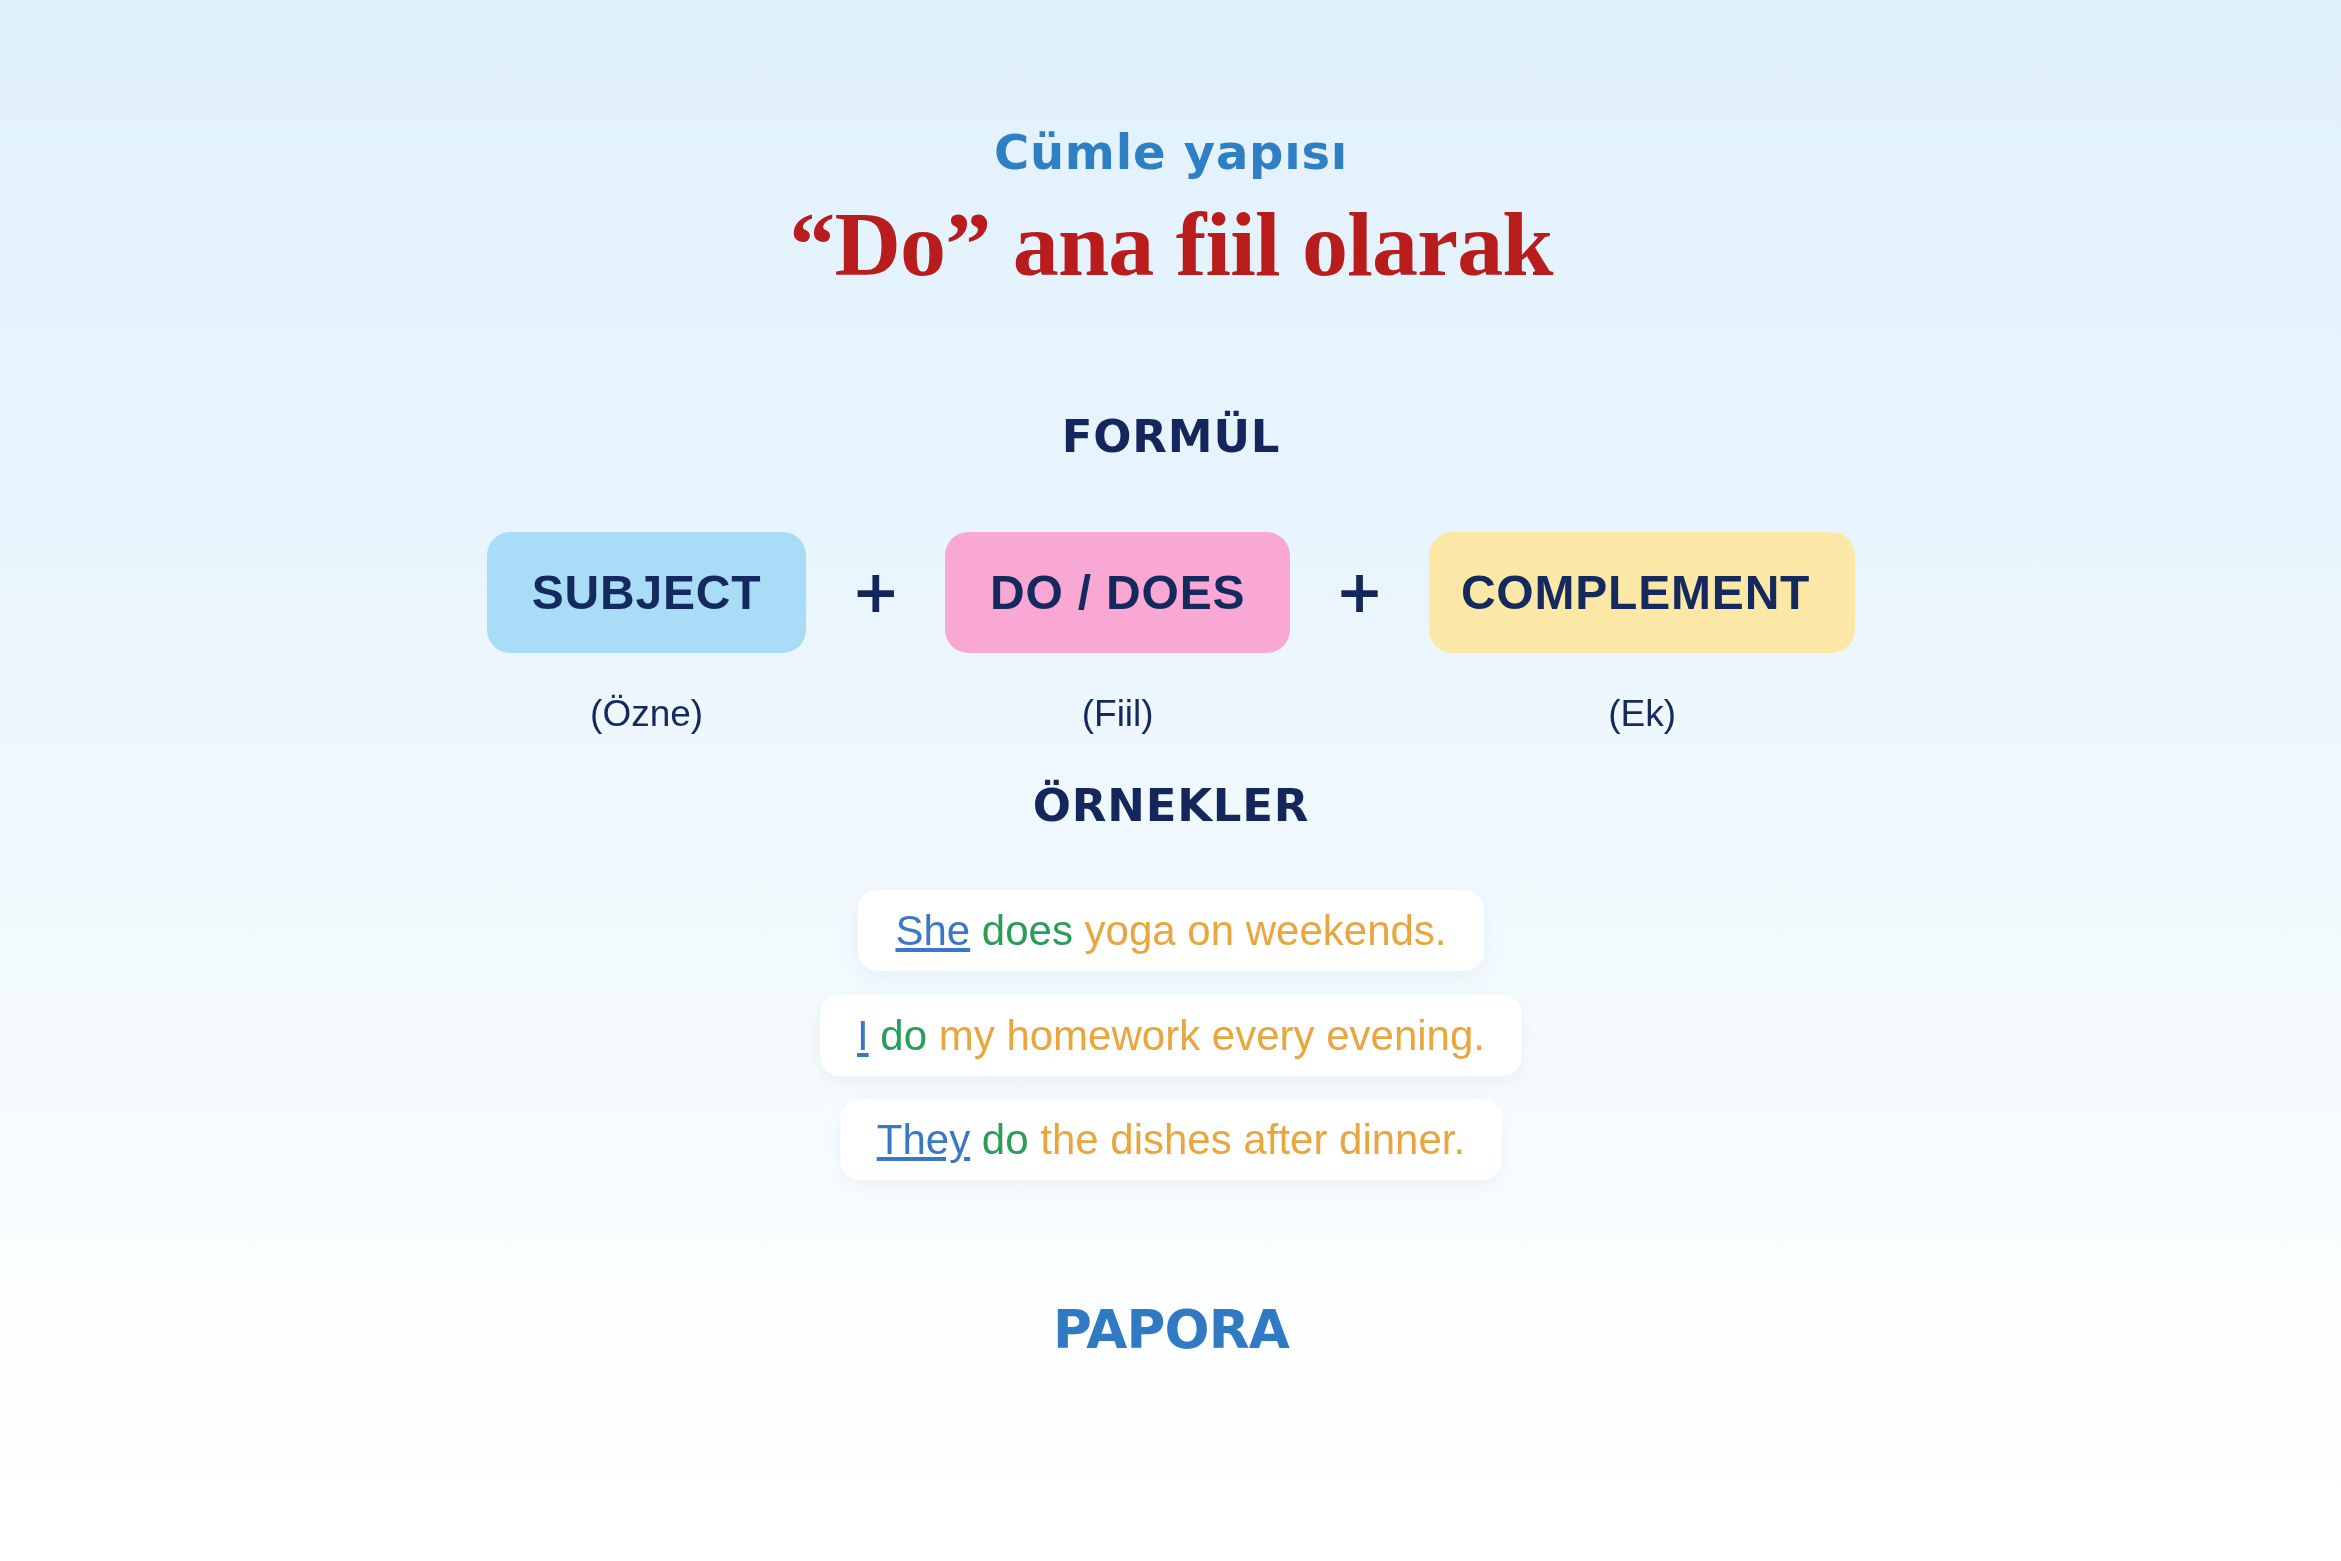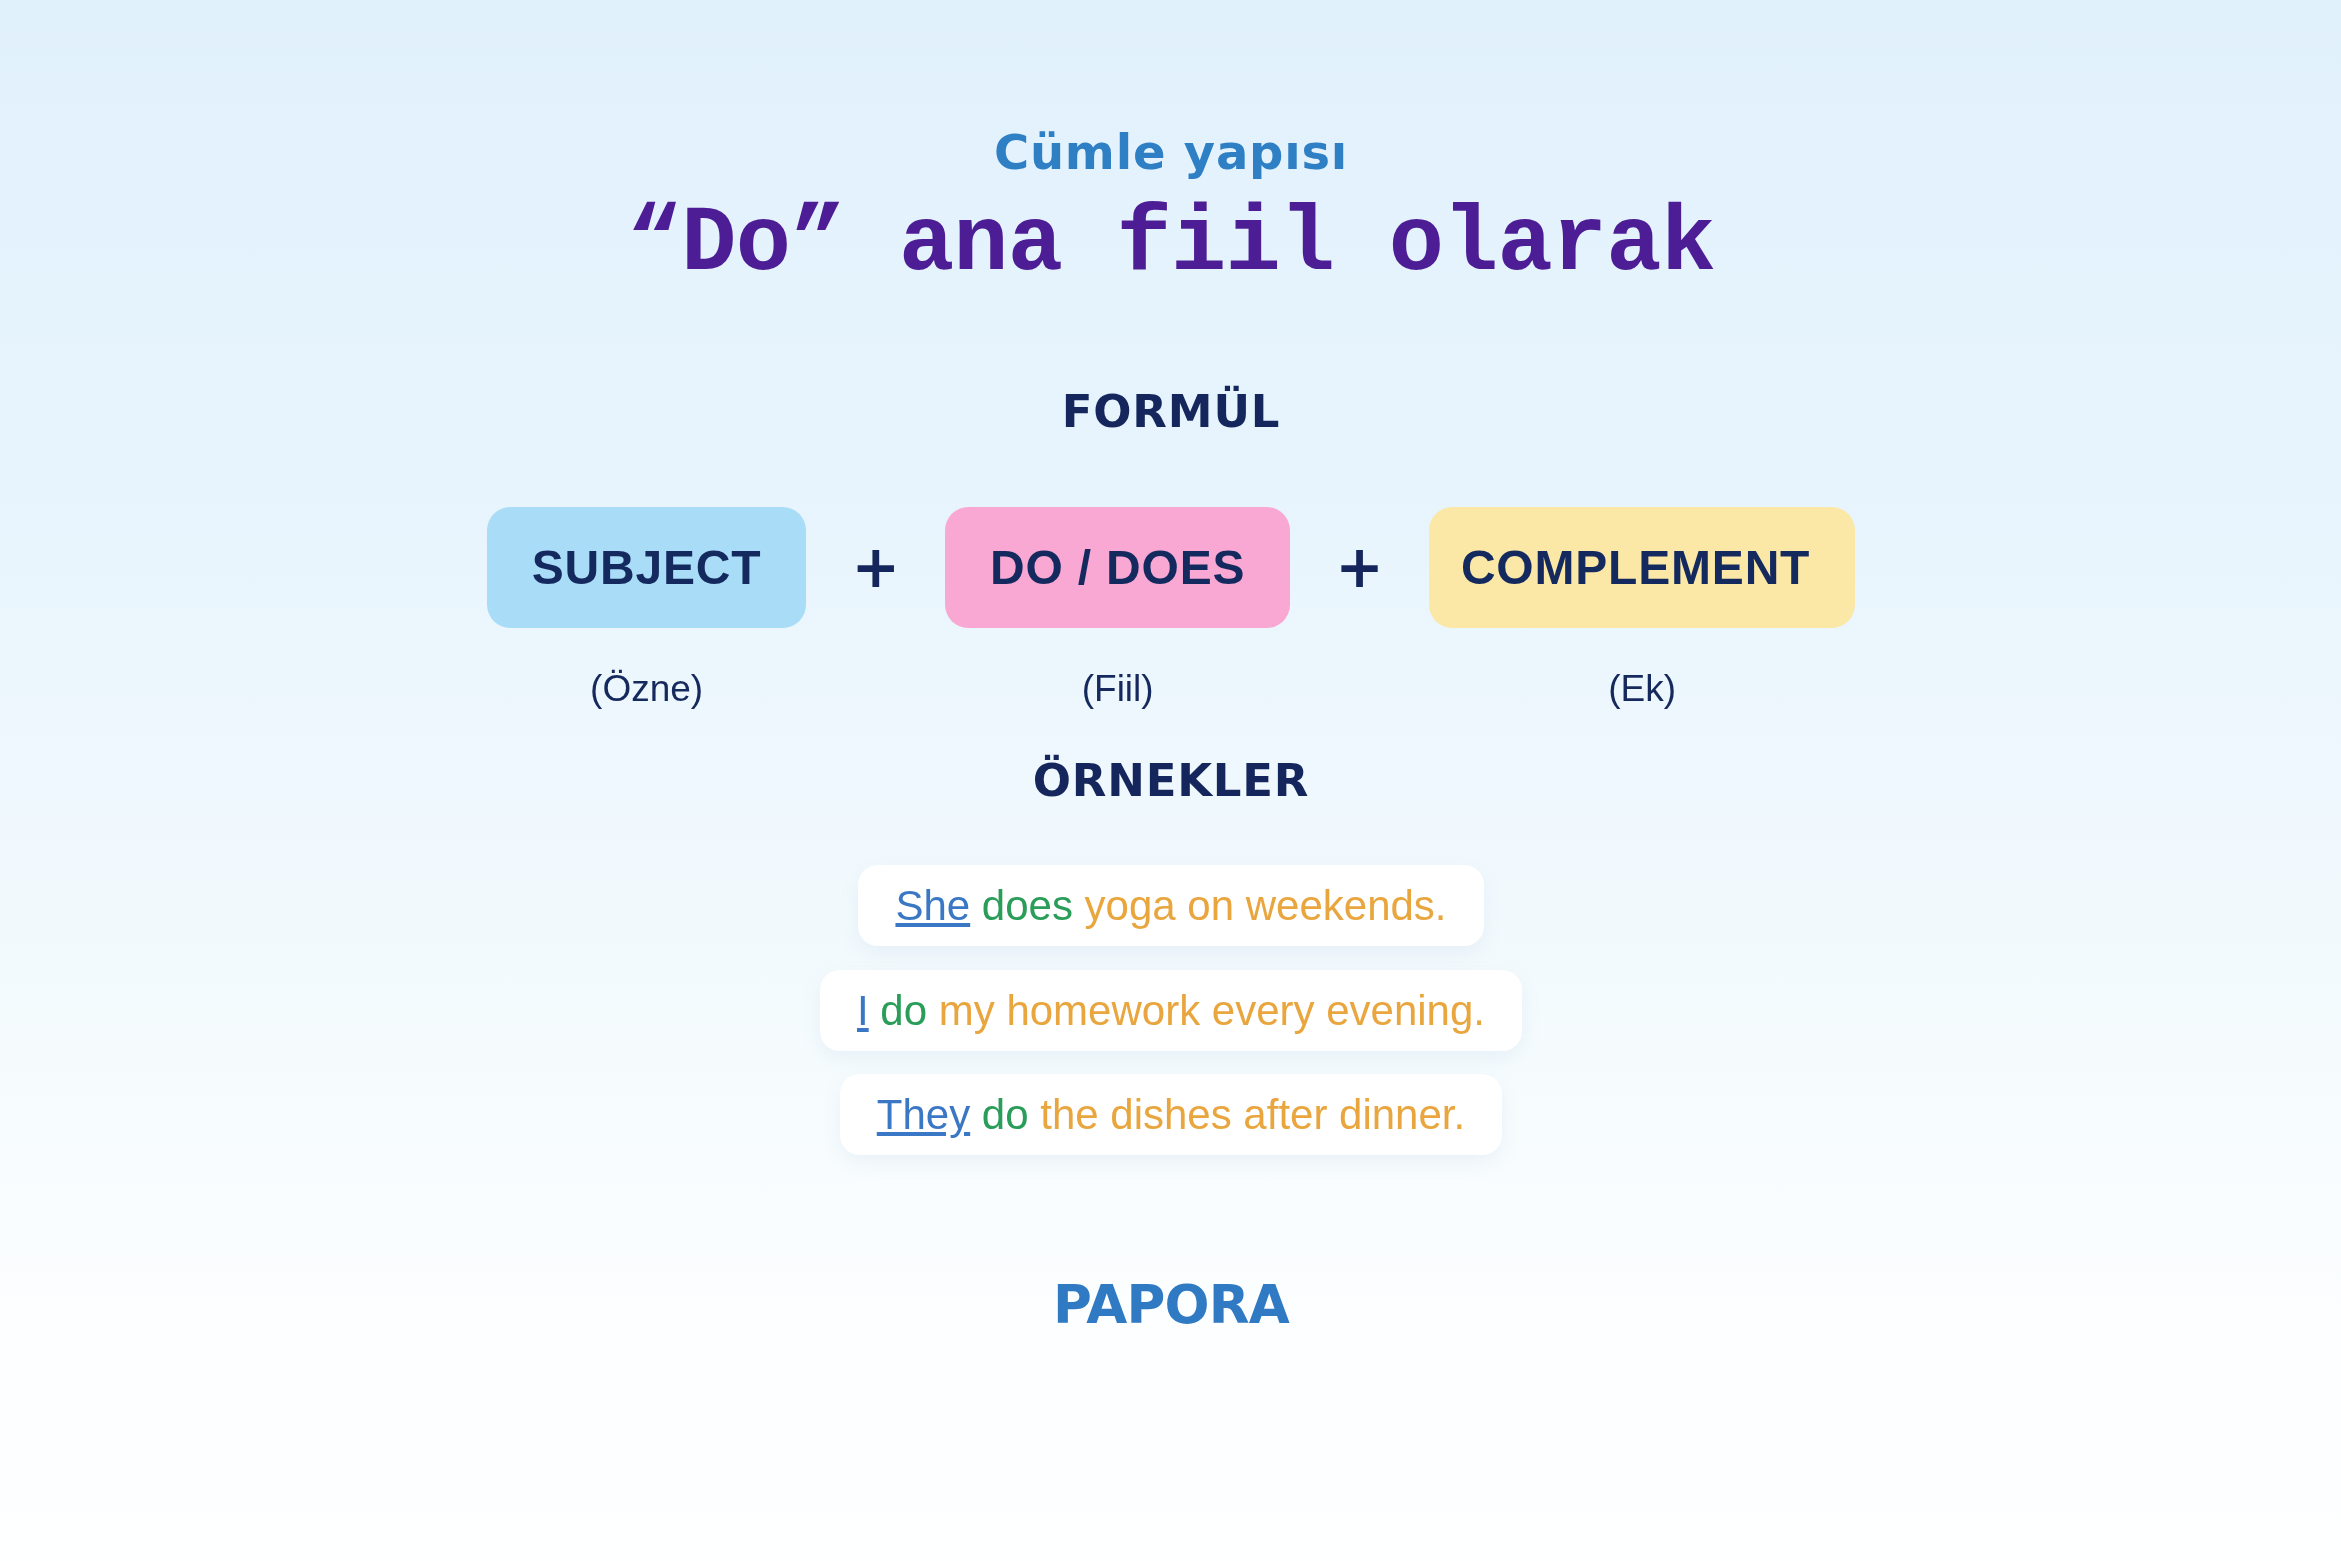--- a/index.html
+++ b/index.html
@@ -30,39 +30,39 @@
     font-family: "DejaVu Sans", sans-serif;
     font-weight: bold;
     font-size: 48px;
     line-height: 55px;
     color: #2e7fc4;
     letter-spacing: 0.8px;
   }
 
   .title {
     margin-top: 6.2px;
-    font-family: Liberation Mono, monospace;
+    font-family: Liberation Serif, serif;
     font-weight: bold;
     font-size: 92px;
     line-height: 117px;
-    color: #4c1d95;
+    color: #b91c1c;
     letter-spacing: -0.8px;
   }
 
   
   .section-heading {
     font-family: "DejaVu Sans", sans-serif;
     font-weight: bold;
     font-size: 45px;
     line-height: 59px;
     color: #14265c;
     letter-spacing: 0.8px;
   }
 
-  .formula-heading { margin-top: 79px; }
+  .formula-heading { margin-top: 104px; }
 
   .formula-row {
     margin-top: 66px;
     display: flex;
     flex-direction: row;
     align-items: flex-start;
   }
 
   .formula-part {
     display: flex;

